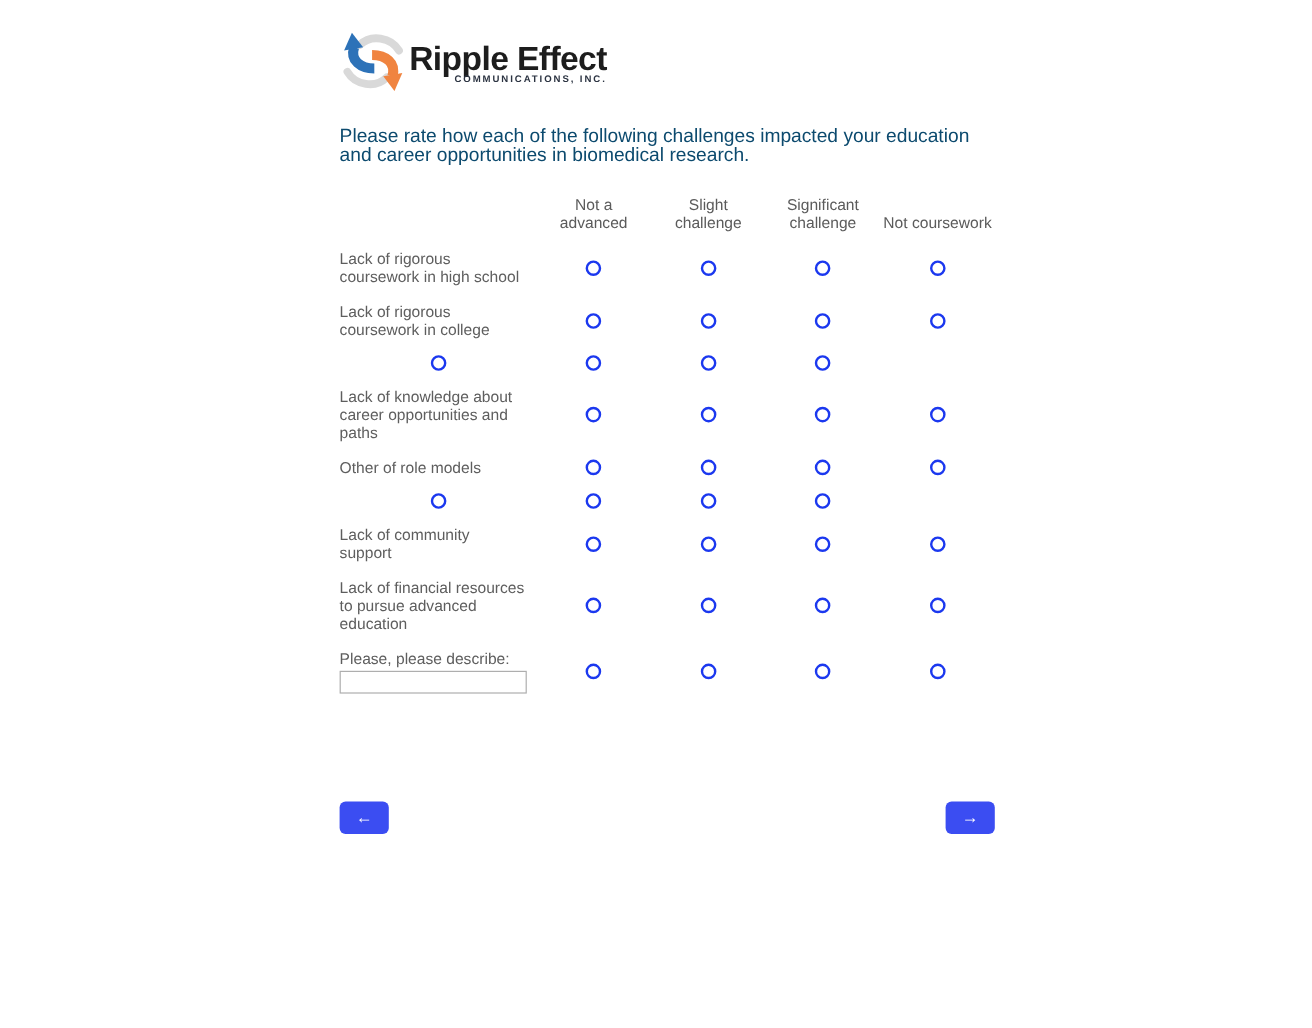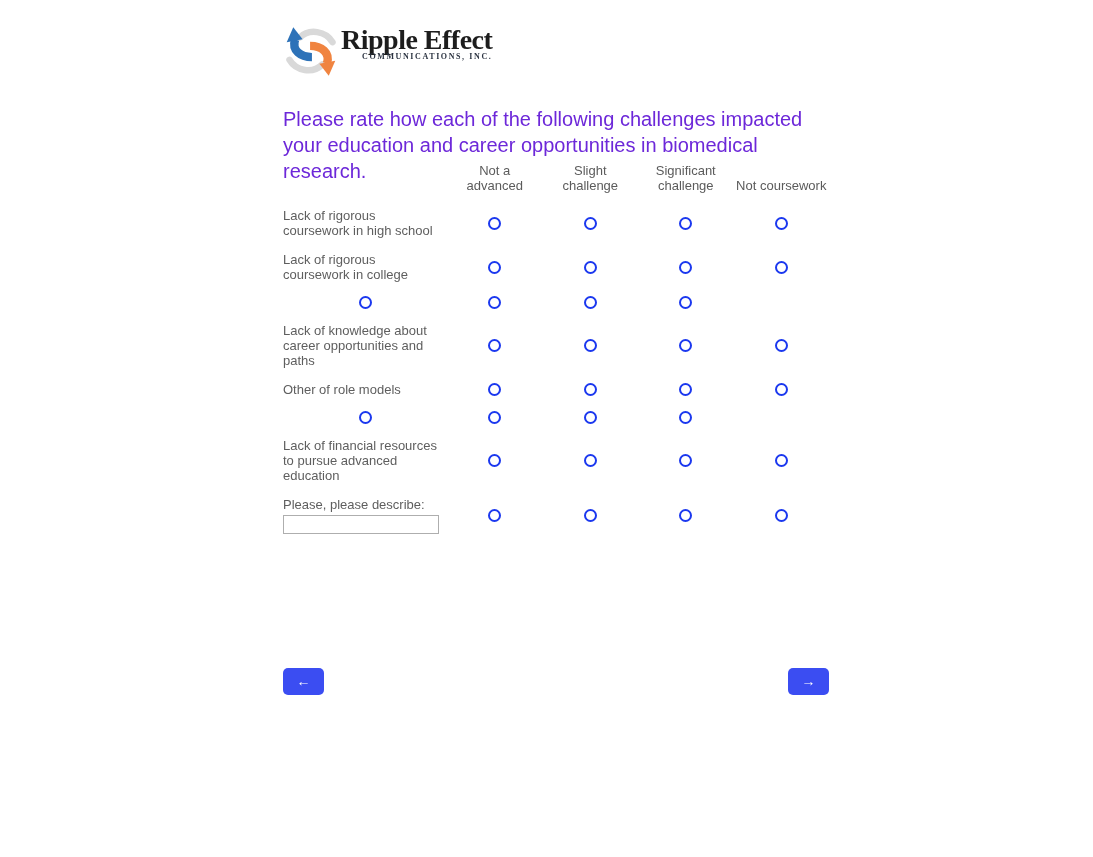--- a/index.html
+++ b/index.html
@@ -6,36 +6,36 @@
   body {
     width: 1093px; height: 857px;
     background: #ffffff;
     font-family: "Liberation Sans", sans-serif;
     position: relative;
     overflow: hidden;
     color: #5b5b5b;
   }
 
   
-  .logo { position: absolute; top: 25px; left: 283px; display: flex; align-items: flex-start; font-family: Liberation Serif, serif; }
+  .logo { position: absolute; top: 25px; left: 283px; display: flex; align-items: center; }
   .logo-icon { width: 56px; height: 53px; }
   .logo-text { margin-left: 2px; display: flex; flex-direction: column; align-items: flex-end; }
   .brand {
     font-size: 28px; font-weight: bold; color: #1d1d1d;
     letter-spacing: -0.5px; line-height: 30px;
   }
   .brand-sub {
     font-size: 8px; letter-spacing: 1.6px; color: #2c3442;
     margin-top: -3px; font-weight: bold;
   }
 
   
   .question {
     position: absolute; top: 106px; left: 283px; width: 530px;
-    font-size: 20px; line-height: 26px; color: #6d28d9;
+    font-size: 16px; line-height: 16px; color: #0c4a6e;
   }
 
   
   .mtable { position: absolute; top: 163px; left: 283px; width: 546px; }
   .mheader, .mrow {
     display: grid;
     grid-template-columns: 164px 95.5px 95.5px 95.5px 95.5px;
   }
   .mheader { align-items: end; padding-bottom: 8px; }
   .hcell {
@@ -224,20 +224,38 @@
           <span class="radio" role="radio" aria-checked="false"></span>
         </div>
     <div class="mcell">
           <span class="radio" role="radio" aria-checked="false"></span>
         </div>
     <div class="mcell">
           <span class="radio" role="radio" aria-checked="false"></span>
         </div>
   </div>
 
+  <div class="mrow">
+    <div class="mlabel">
+      <span class="label-text">Lack of community support</span>
+      
+    </div>
+    <div class="mcell">
+          <span class="radio" role="radio" aria-checked="false"></span>
+        </div>
+    <div class="mcell">
+          <span class="radio" role="radio" aria-checked="false"></span>
+        </div>
+    <div class="mcell">
+          <span class="radio" role="radio" aria-checked="false"></span>
+        </div>
+    <div class="mcell">
+          <span class="radio" role="radio" aria-checked="false"></span>
+        </div>
+  </div>
 
   <div class="mrow">
     <div class="mlabel">
       <span class="label-text">Lack of financial resources to pursue advanced education</span>
       
     </div>
     <div class="mcell">
           <span class="radio" role="radio" aria-checked="false"></span>
         </div>
     <div class="mcell">

